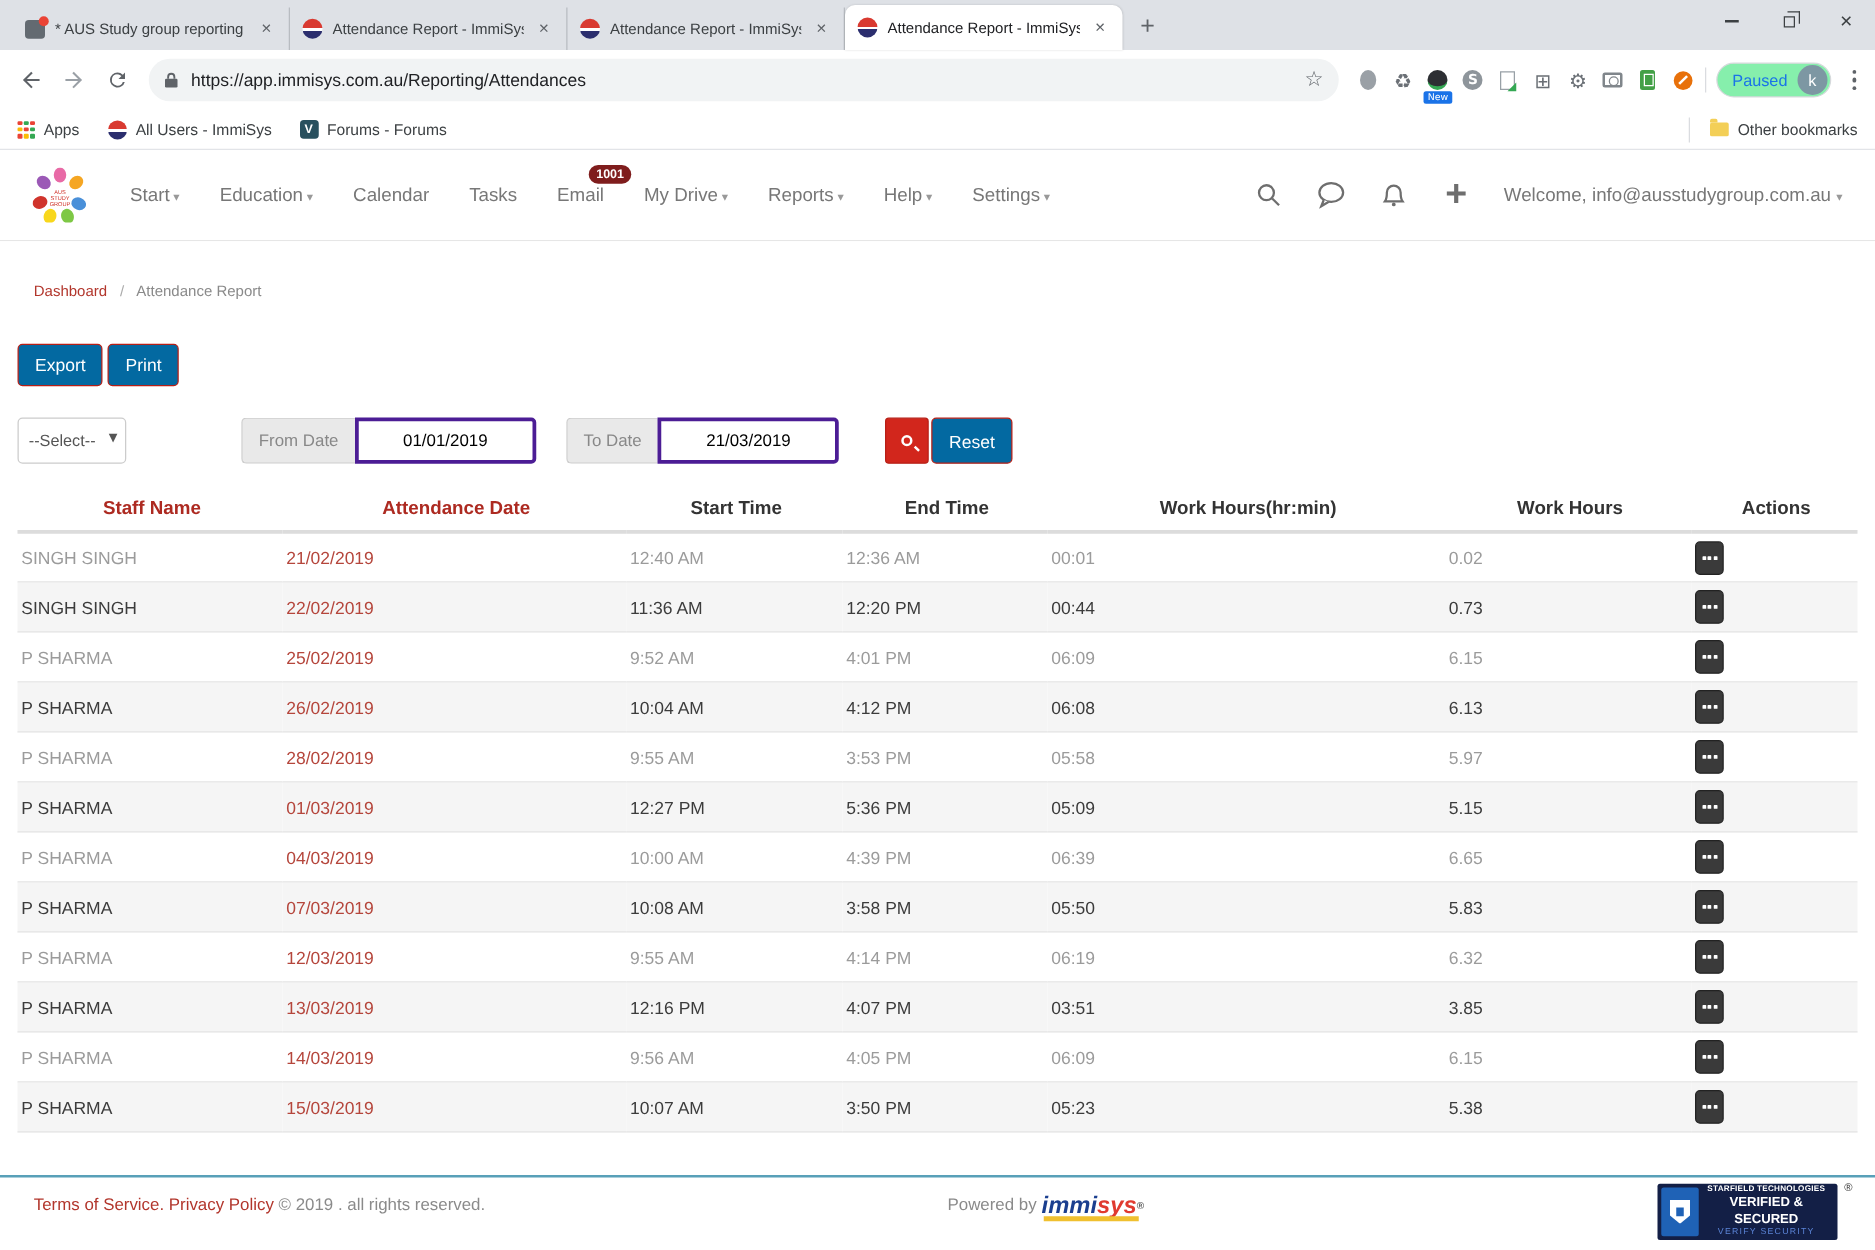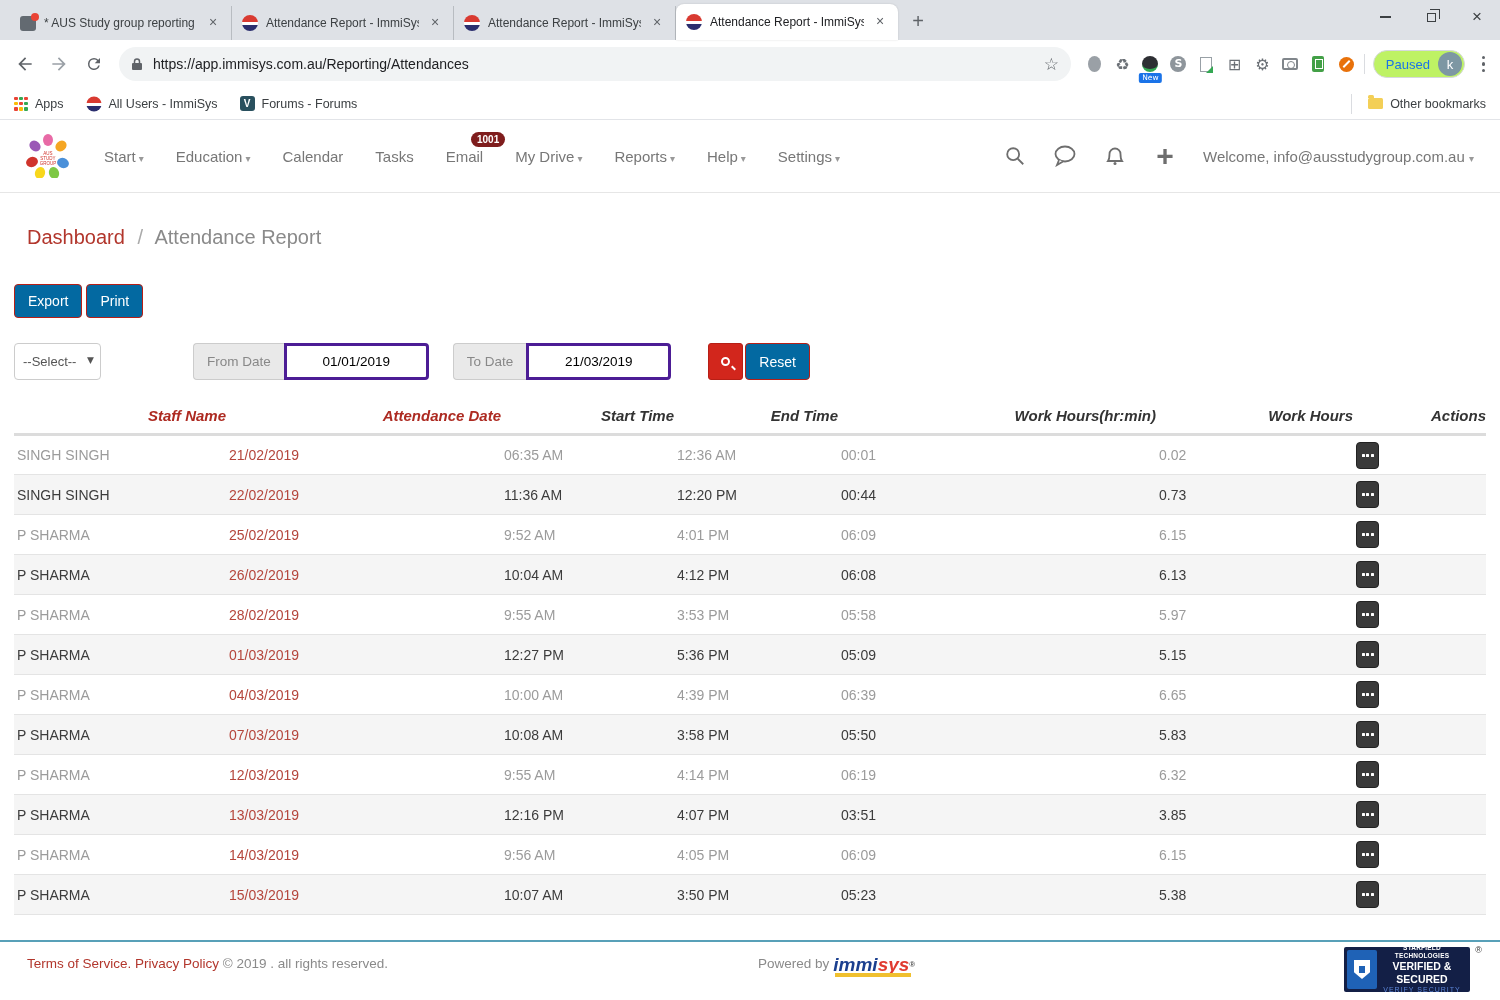--- a/index.html
+++ b/index.html
@@ -42,21 +42,21 @@
   .skype { width:16px; height:16px; border-radius:50%; background:#8e959b; color:#fff; font-size:11px; font-weight:bold; text-align:center; line-height:16px; }
   .doc { width:12px; height:15px; background:#fff; border:1px solid #98a0a6; position:relative; }
   .doc::after { content:""; position:absolute; right:-2px; bottom:-2px; border-left:7px solid transparent; border-bottom:7px solid #34a853; }
   .cam { width:16px; height:12px; border:2px solid #80868b; border-radius:2px; position:relative; }
   .cam::after { content:""; position:absolute; left:3px; top:1px; width:6px; height:6px; border:1.5px solid #80868b; border-radius:50%; }
   .phone { width:12px; height:16px; background:#43a047; border-radius:2px; position:relative; }
   .phone::after { content:""; position:absolute; left:3px; top:3px; width:6px; height:8px; border:1px solid #fff; }
   .pencirc { width:15px; height:15px; border-radius:50%; background:#e8710a; position:relative; }
   .pencirc::after { content:""; position:absolute; left:3px; top:6px; width:9px; height:2px; background:#fff; transform:rotate(-45deg); }
   .divline { width:1px; height:20px; background:#dadce0; margin:0 8px; }
-  .paused { height:28px; border:1px solid #d6d9dc; background:#bef264; border-radius:14px; display:flex; align-items:center; padding:1px 2px 1px 12px; gap:8px; }
+  .paused { height:28px; border:1px solid #d6d9dc; background:#86efac; border-radius:14px; display:flex; align-items:center; padding:1px 2px 1px 12px; gap:8px; }
   .paused .pl { color:#1a73e8; font-size:13px; }
   .avatar { width:24px; height:24px; border-radius:50%; background:#7d97a3; color:#fff; font-size:13px; display:flex; align-items:center; justify-content:center; }
   .kebab { width:18px; display:flex; flex-direction:column; align-items:center; gap:3px; margin-left:10px; }
   .kebab i { width:3.5px; height:3.5px; border-radius:50%; background:#5f6368; }
 
   
   .bookmarks { height:32px; background:#fff; border-bottom:1px solid #e2e4e8; display:flex; align-items:center; padding:0 14px; font-size:12.5px; color:#3c4043; flex:0 0 auto; }
   .bk { display:flex; align-items:center; gap:7px; margin-right:22px; }
   .appsgrid { width:14px; height:14px; display:grid; grid-template-columns:repeat(3,1fr); gap:1.5px; }
   .appsgrid i { border-radius:1px; }
@@ -73,21 +73,21 @@
   .navitem { font-size:15px; color:#777; padding:10px 16px; position:relative; white-space:nowrap; cursor:pointer; }
   .navitem .caret { font-size:10px; color:#999; margin-left:3px; font-family:"DejaVu Sans",sans-serif; }
   .navbadge { position:absolute; top:-6px; right:-6px; background:#7f1d1d; color:#fff; font-size:10px; padding:2px 6px; border-radius:9px; font-weight:bold; }
   .nav-right { margin-left:auto; display:flex; align-items:center; gap:26px; }
   .nav-ic { width:24px; height:24px; display:flex; align-items:center; justify-content:center; }
   .welcome { font-size:15px; color:#777; white-space:nowrap; }
   .welcome .caret { font-size:10px; color:#999; font-family:"DejaVu Sans",sans-serif; }
 
   
   .page { flex:1 1 auto; background:#fff; padding:0 14px; position:relative; }
-  .breadcrumb { margin:33px 0 16px 13px; font-size:20px; }
+  .breadcrumb { margin:33px 0 16px 13px; font-size:12px; }
   .breadcrumb .home { color:#b2362c; cursor:pointer; }
   .breadcrumb .sep { color:#aaa; margin:0 7px; }
   .breadcrumb .cur { color:#8a8a8a; }
   .actionbtns { margin-top:35px; display:flex; gap:4px; }
   .btn-red { background:#0369a1; color:#fff; border:1px solid #b71f16; border-radius:4px; font-size:14px; padding:0 13px; height:34px; font-family:"Liberation Sans",sans-serif; cursor:pointer; }
   .filters { margin-top:25px; display:flex; align-items:center; }
   .selwrap { position:relative; width:87px; }
   .selwrap select { width:100%; height:37px; border:1px solid #ccc; border-radius:4px; background:#fff; font-size:13px; color:#555; padding:0 18px 0 8px; appearance:none; -webkit-appearance:none; font-family:"Liberation Sans",sans-serif; }
   .selwrap .selcaret { position:absolute; right:7px; top:12px; font-size:9px; color:#555; pointer-events:none; font-family:"DejaVu Sans",sans-serif; }
   .grp { display:flex; height:37px; }
@@ -97,42 +97,42 @@
   .g-to { margin-left:24px; }
   .fbtns { margin-left:37px; display:flex; gap:2px; }
   .btn-search { width:35px; height:37px; background:#d2261c; border:1px solid #b71f16; border-radius:3px; display:flex; align-items:center; justify-content:center; cursor:pointer; }
   .mag { width:9px; height:9px; border:2px solid #fff; border-radius:50%; position:relative; display:block; }
   .mag::after { content:""; position:absolute; left:8px; top:8px; width:5px; height:2px; background:#fff; transform:rotate(45deg); }
   .btn-reset { height:37px; }
 
   
   table { border-collapse:collapse; width:1472px; margin-top:21px; table-layout:fixed; }
   col.c1{width:212px} col.c2{width:275px} col.c3{width:173px} col.c4{width:164px} col.c5{width:318px} col.c6{width:197px} col.c7{width:133px}
-  thead th { text-align:right; font-size:15px; color:#333; padding:6px 0 9px 3px; border-bottom:3px solid #dcdcdc;font-style:italic; }
+  thead th { text-align:center; font-size:15px; color:#333; padding:6px 0 9px 3px; border-bottom:3px solid #dcdcdc; }
   thead th:first-child { padding-left:3px; }
   thead th.red { color:#ad2a21; }
   tbody td { font-size:14px; height:40px; padding-left:3px; border-bottom:1px solid #e4e4e4; }
   tbody tr:nth-child(odd) td { color:#9b9b9b; background:#fff; }
   tbody tr:nth-child(even) td { color:#3c3c3c; background:#f5f5f5; }
   tbody td .date { color:#b5463c; }
   .act { width:23px; height:27px; background:#3a3a3a; border:1px solid #222; border-radius:4px; display:flex; align-items:center; justify-content:center; cursor:pointer; }
   .dots { display:flex; gap:1.5px; }
   .dots i { width:3px; height:3px; background:#fff; border-radius:0.5px; display:block; }
 
   
   .footer { flex:0 0 60px; border-top:2px solid #58a0b8; background:#fff; position:relative; font-size:13.5px; }
   .foot-left { position:absolute; left:27px; top:14px; color:#8a8a8a; }
   .foot-left .flink { color:#b2362c; cursor:pointer; }
   .powered { position:absolute; left:758px; top:14px; color:#8a8a8a; display:flex; align-items:flex-start; gap:4px; }
   .imlogo { font-weight:bold; font-style:italic; font-size:19px; line-height:17px; position:relative; padding-bottom:4px; }
   .imlogo .immi { color:#1b3f8f; }
   .imlogo .sys { color:#e03a2f; }
   .imlogo .reg { font-size:8px; color:#555; vertical-align:top; font-style:normal; }
   .imlogo::after { content:""; position:absolute; left:2px; right:4px; bottom:0; height:4px; background:#f0c02f; }
-  .secbadge { position:absolute; right:30px; top:5px; width:126px; height:45px; background:#131f46; border-radius:2px; display:flex; align-items:center; padding:3px; cursor:pointer; }
+  .secbadge { position:absolute; right:30px; top:5px; width:144px; height:45px; background:#131f46; border-radius:2px; display:flex; align-items:center; padding:3px; cursor:pointer; }
   .shieldbox { width:30px; height:39px; background:#1f62b6; border-radius:2px; display:flex; align-items:center; justify-content:center; }
   .shield { width:16px; height:19px; background:#fff; clip-path:polygon(0 0,100% 0,100% 65%,50% 100%,0 65%); position:relative; }
   .shield::after { content:""; position:absolute; left:5px; top:6px; width:6px; height:7px; background:#1f62b6; }
   .sectext { flex:1; text-align:center; color:#fff; line-height:1.25; }
   .sectext .l1 { font-size:6.5px; font-weight:bold; letter-spacing:.2px; }
   .sectext .l2 { font-size:10.5px; font-weight:bold; }
   .sectext .l3 { font-size:7px; color:#5b84d6; letter-spacing:1px; }
   .secreg { position:absolute; right:18px; top:3px; font-size:9px; color:#333; }
 </style>
 </head>
@@ -372,21 +372,21 @@
             <th>End Time</th>
             <th>Work Hours(hr:min)</th>
             <th>Work Hours</th>
             <th>Actions</th>
           </tr>
         </thead>
       <tbody id="tbody">
           <tr>
             <td>SINGH SINGH</td>
             <td><span class="date">21/02/2019</span></td>
-            <td>06:35 AM</td>
+            <td>12:40 AM</td>
             <td>12:36 AM</td>
             <td>00:01</td>
             <td>0.02</td>
             <td>
               <button class="act">
                 <span class="dots">
                   <i></i>
                   <i></i>
                   <i></i>
                 </span>

